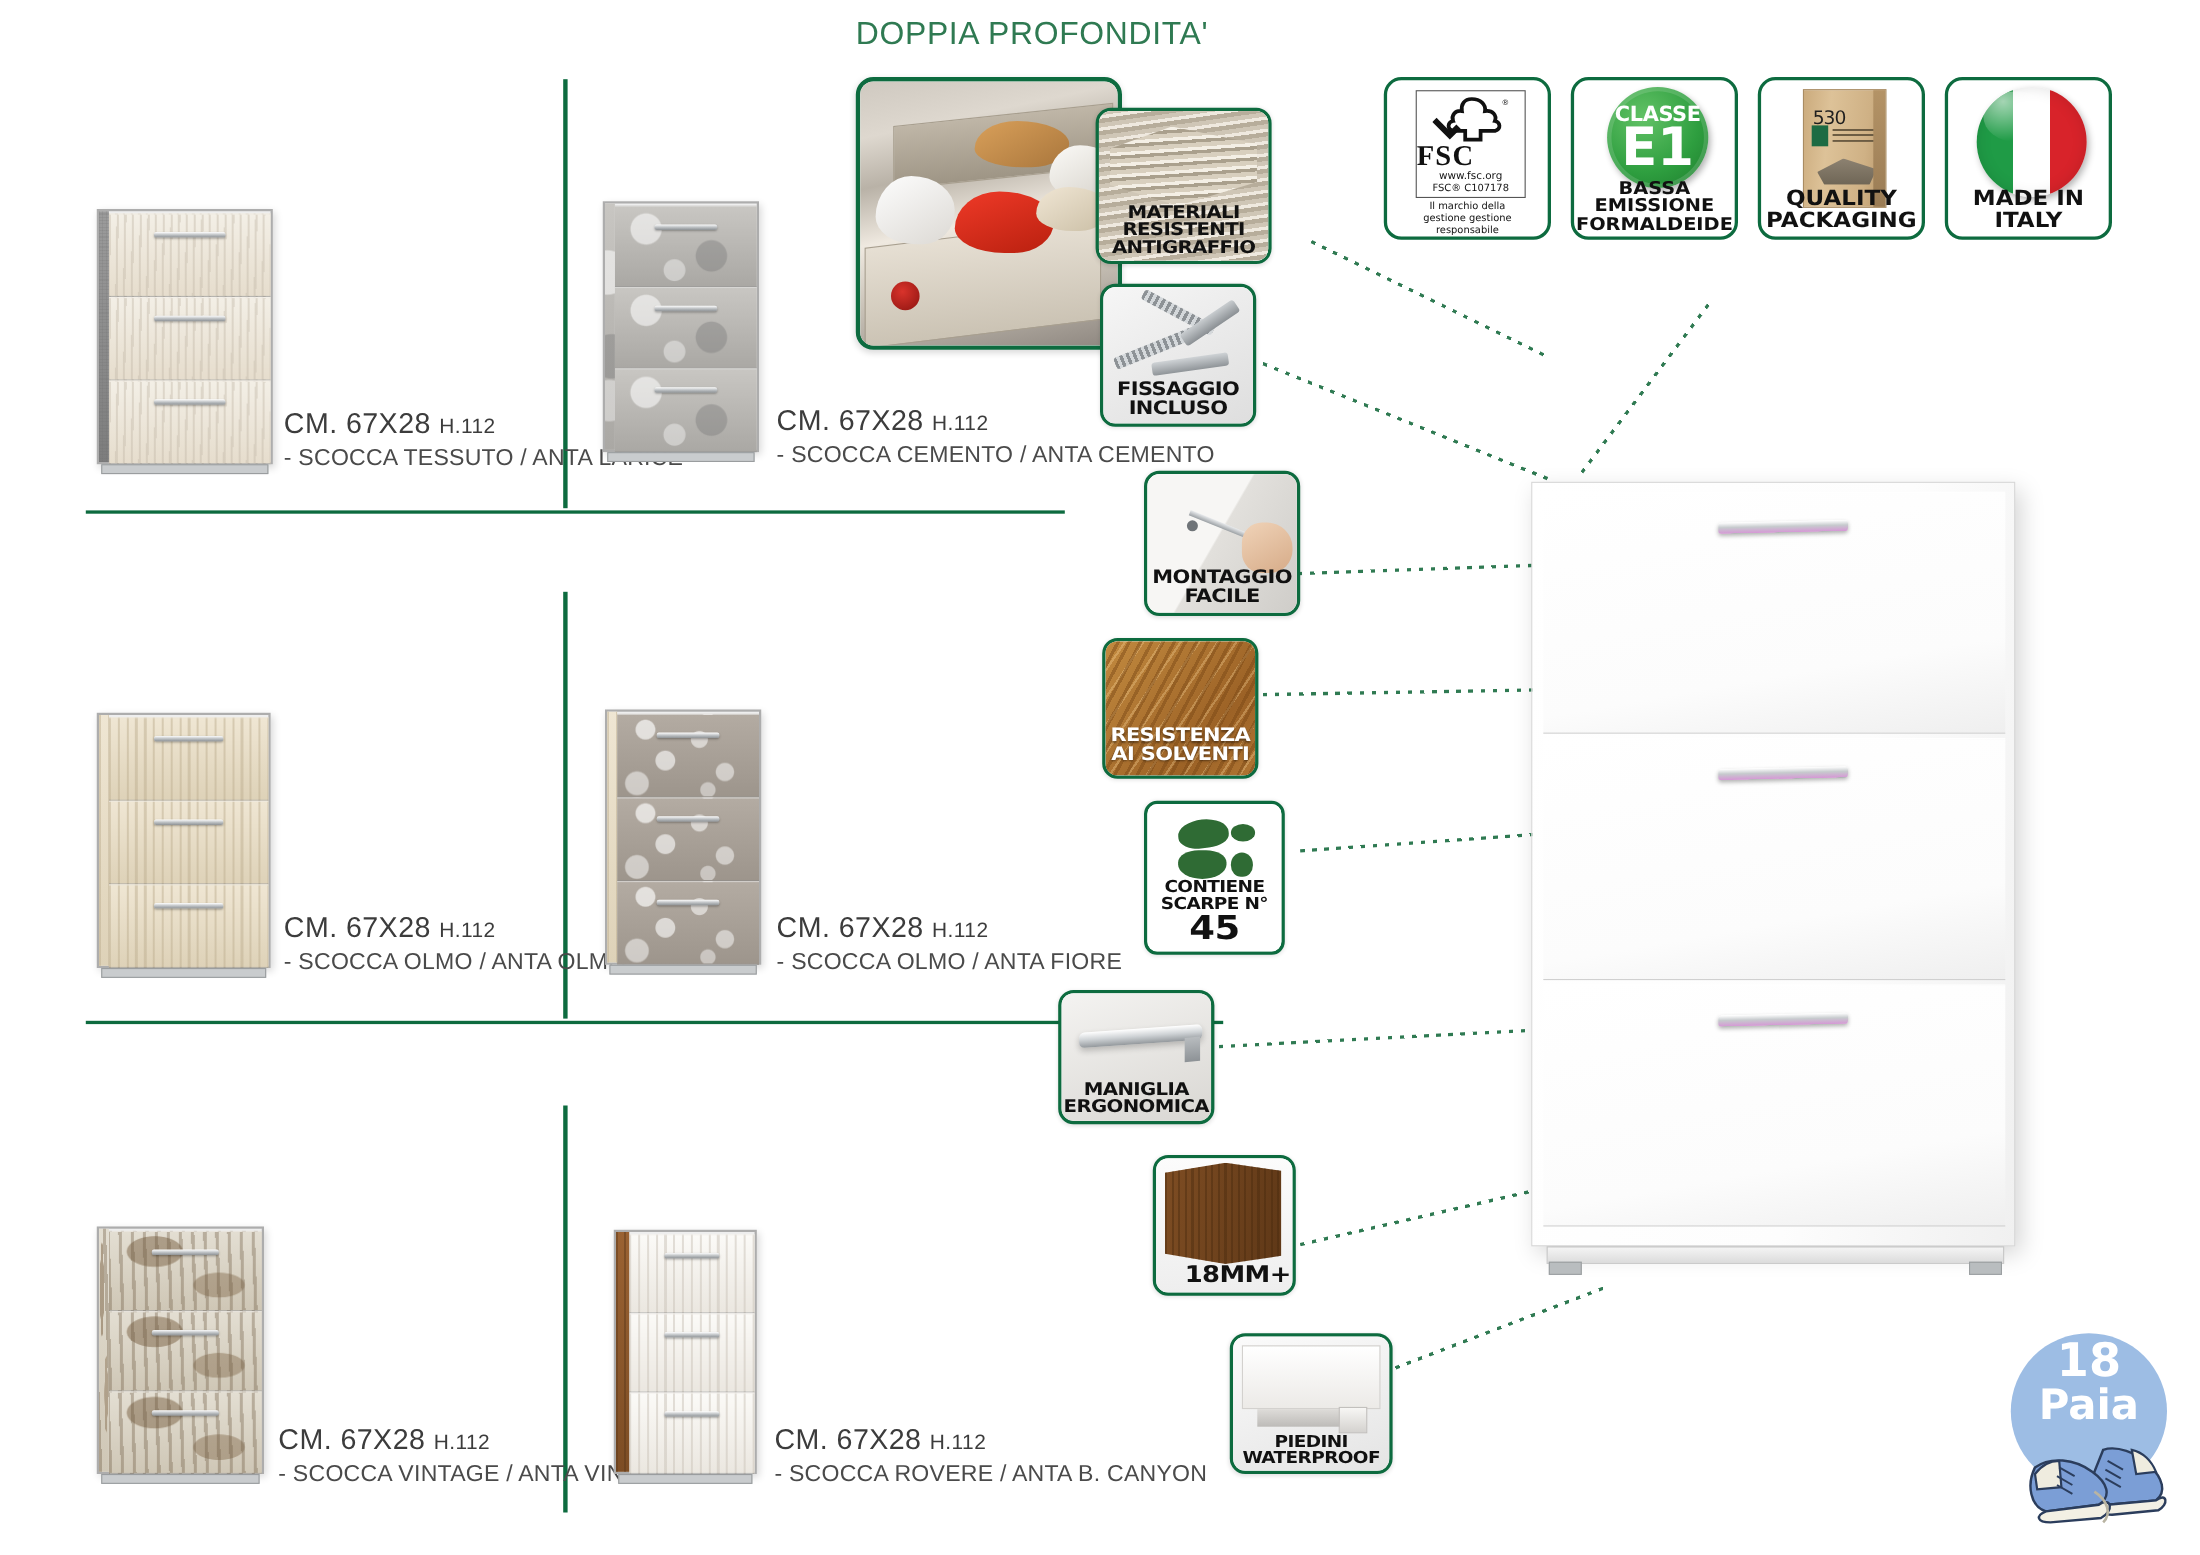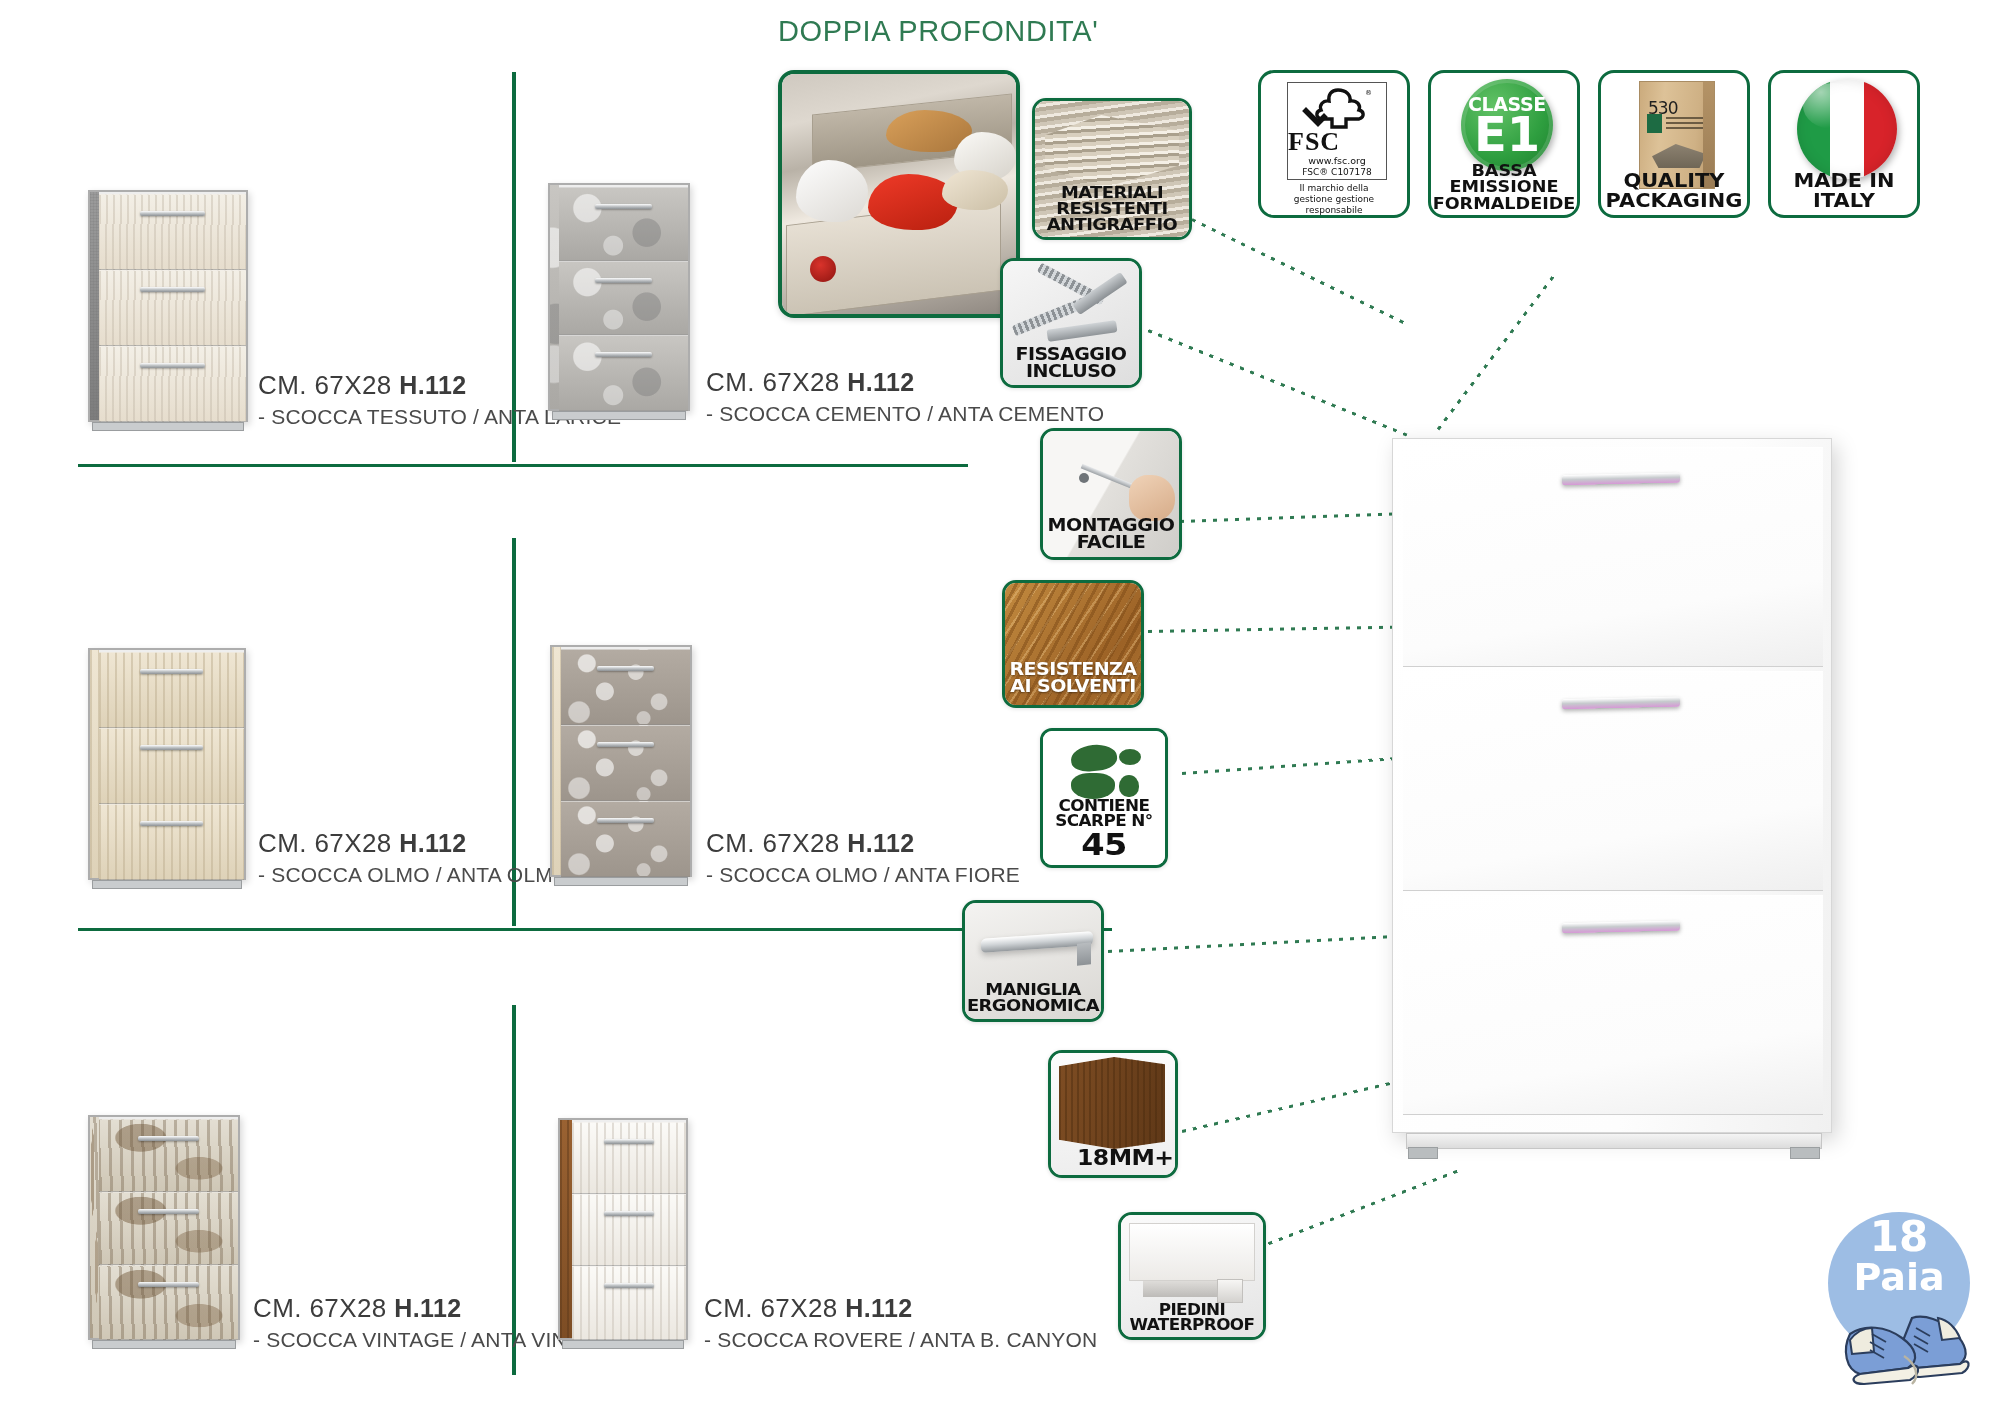--- a/index.html
+++ b/index.html
@@ -25,21 +25,21 @@
     line-height: 1.22;
     font-weight: 400;
   }
 
   
   .variant { position: absolute; }
   .variant-caption { position: absolute; white-space: nowrap; }
   .cap-dim {
     font-size: 26px; color: #3c3c3c; letter-spacing: .4px;
   }
-  .cap-dim .sm { font-size: 25px; font-weight: bold; }
+  .cap-dim .sm { font-size: 19px; }
   .cap-desc {
     font-size: 21px; color: #4a4a4a; letter-spacing: .2px; margin-top: 4px;
   }
 
   
   .cab { position: relative; }
   .cab-body {
     position: absolute; inset: 0;
     border: 2px solid rgba(120,120,120,.55);
     background: #eee;
@@ -487,21 +487,21 @@
     <div class="sp-drawer" style="left:30px; top:30px; width:200px; height:58px; transform:skewY(-6deg); background:linear-gradient(#bfb6a7,#9e9585);"></div>
     <div class="sp-shoe" style="left:14px; top:86px; width:72px; height:62px; background:linear-gradient(150deg,#fdfdfd,#dcd9d4);"></div>
     <div class="sp-shoe" style="left:86px; top:100px; width:90px; height:56px; background:linear-gradient(160deg,#ef3a28,#b9200f);"></div>
     <div class="sp-shoe" style="left:104px; top:36px; width:86px; height:42px; background:linear-gradient(150deg,#d9a05a,#a9763c);"></div>
     <div class="sp-shoe" style="left:172px; top:58px; width:62px; height:48px; background:linear-gradient(150deg,#fbfaf7,#d6d2ca);"></div>
     <div class="sp-shoe" style="left:160px; top:96px; width:66px; height:40px; background:linear-gradient(150deg,#f0e6d4,#cbbfa6);"></div>
     <div style="position:absolute; left:28px; top:182px; width:26px; height:26px; border-radius:50%; background:radial-gradient(circle at 40% 35%, #d9332b, #8d1410);"></div>
   </div>
 </div>
 
-<div class="badge" style="left:1032px; top:98px; width:160px; height:142px;">
+<div class="badge" style="left:996px; top:98px; width:160px; height:142px;">
   <div class="badge-img" style="background:
          repeating-linear-gradient(172deg, #cfc6b6 0 4px, #efe9df 4px 7px, #b7ad9b 7px 11px),
          linear-gradient(#f2eee6,#ffffff);">
     <div style="position:absolute; left:10px; top:14px; right:10px; height:72px;
       background: repeating-linear-gradient(176deg, #d8cfbe 0 4px, #f4efe5 4px 7px, #aaa08d 7px 10px);
       clip-path: polygon(0 28%, 42% 0, 100% 22%, 100% 70%, 46% 100%, 0 74%);
       box-shadow:0 2px 5px rgba(0,0,0,.22);"></div>
   </div>
   <div class="badge-text" style="font-size:16px; bottom:4px;">
     <div>MATERIALI</div>

